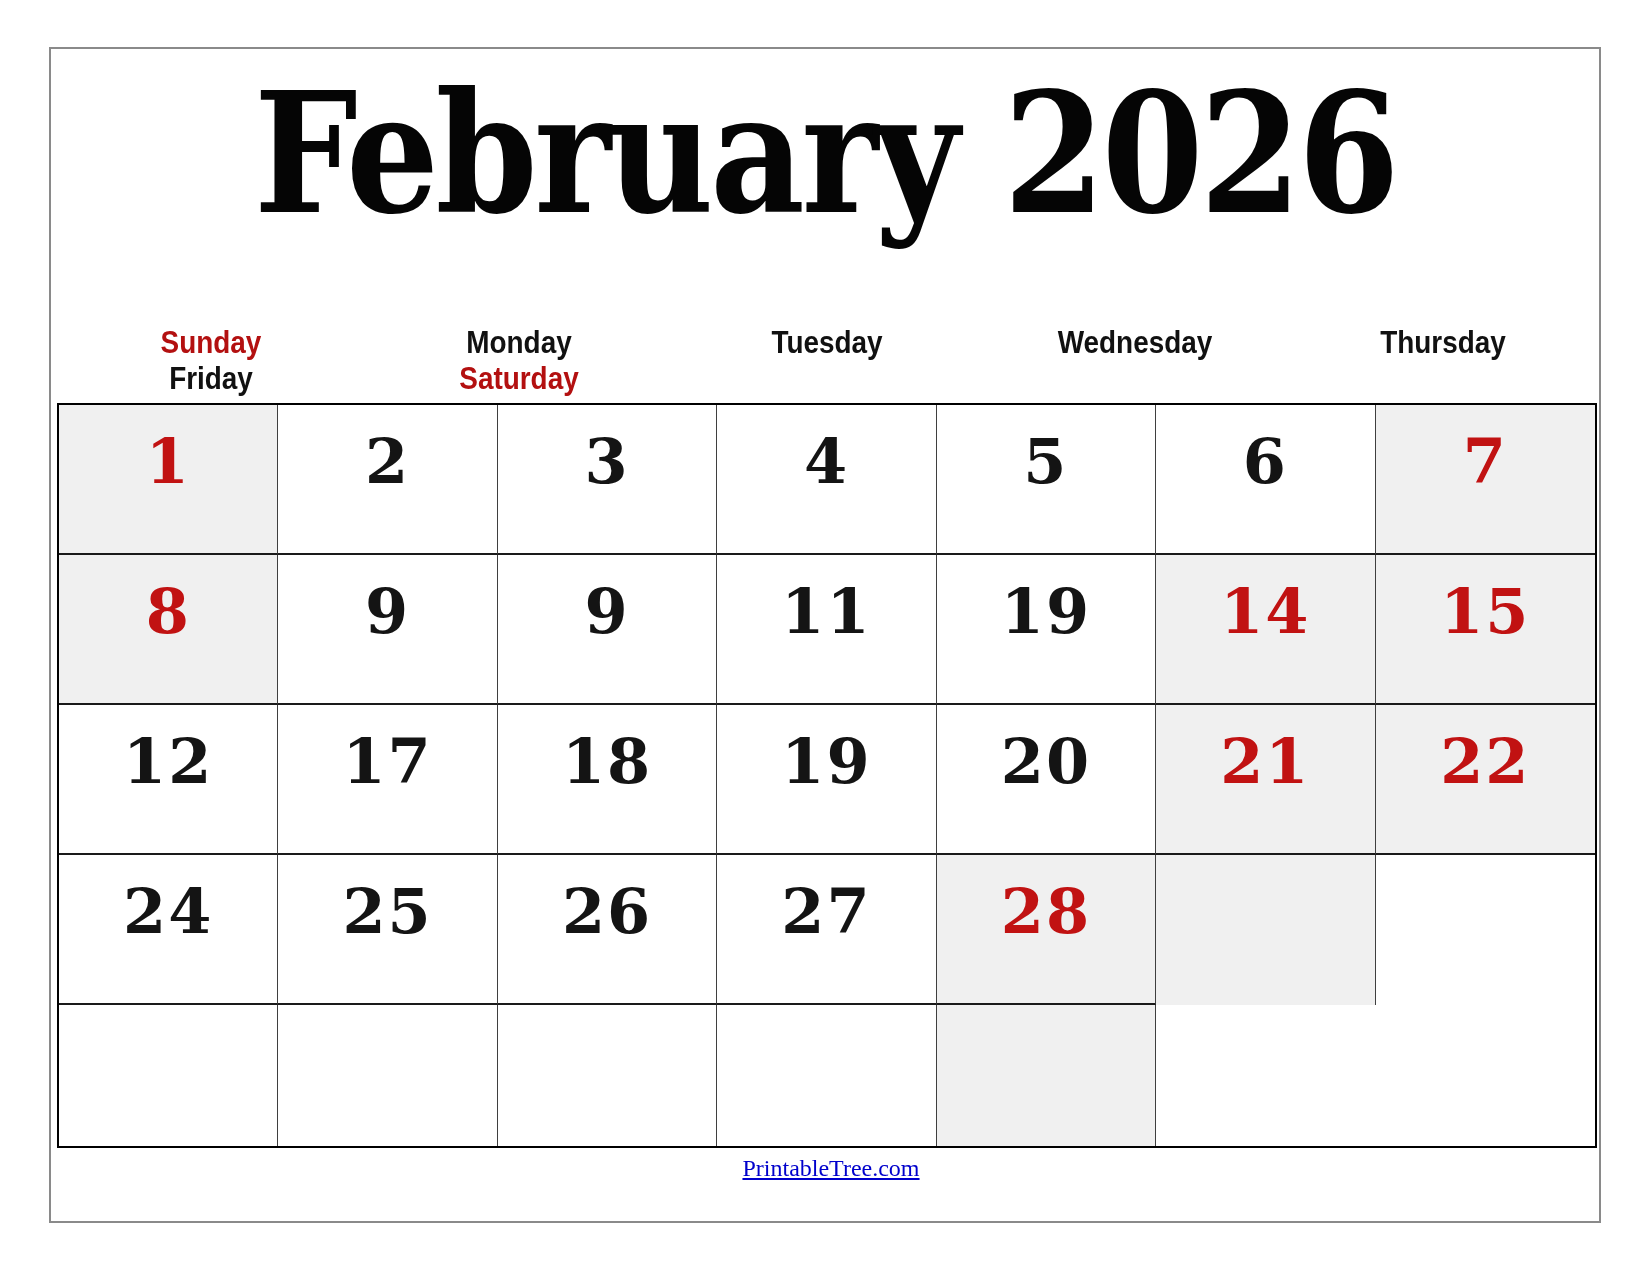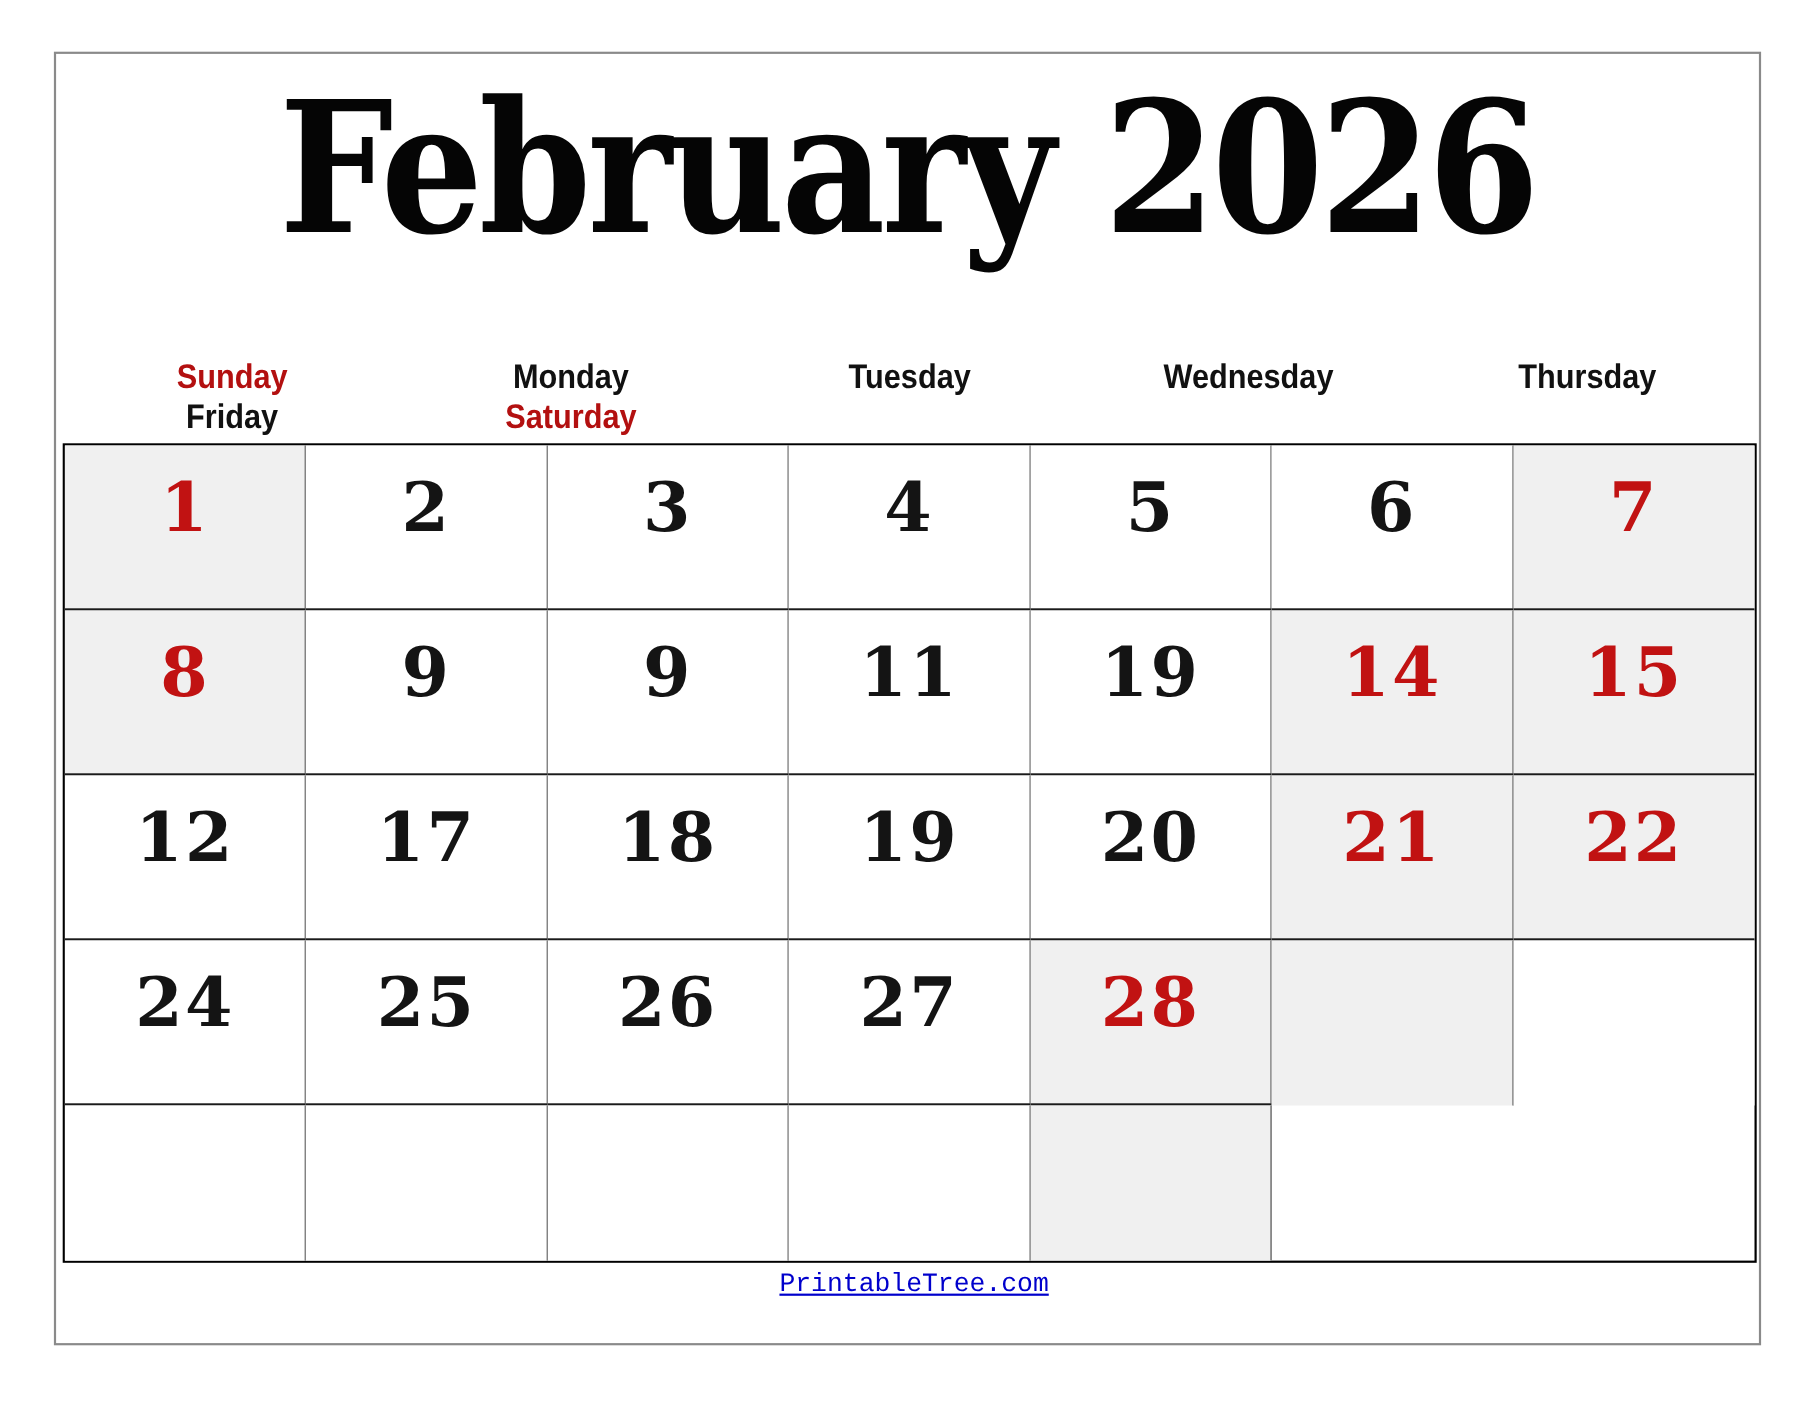--- a/index.html
+++ b/index.html
@@ -88,21 +88,21 @@
   }
   .cell.weekend .daynum{ color:var(--number-red); }
 
   .footer{
     position:absolute;
     left:0; top:1106px;
     width:100%;
     text-align:center;
   }
   .footer a{
-    font-family:Liberation Mono, monospace;
+    font-family:Liberation Serif, serif;
     font-size:24px;
     color:var(--link-blue);
     text-decoration:underline;
     cursor:pointer;
     margin-left:12px;
   }
 </style>
 </head>
 <body>
 

